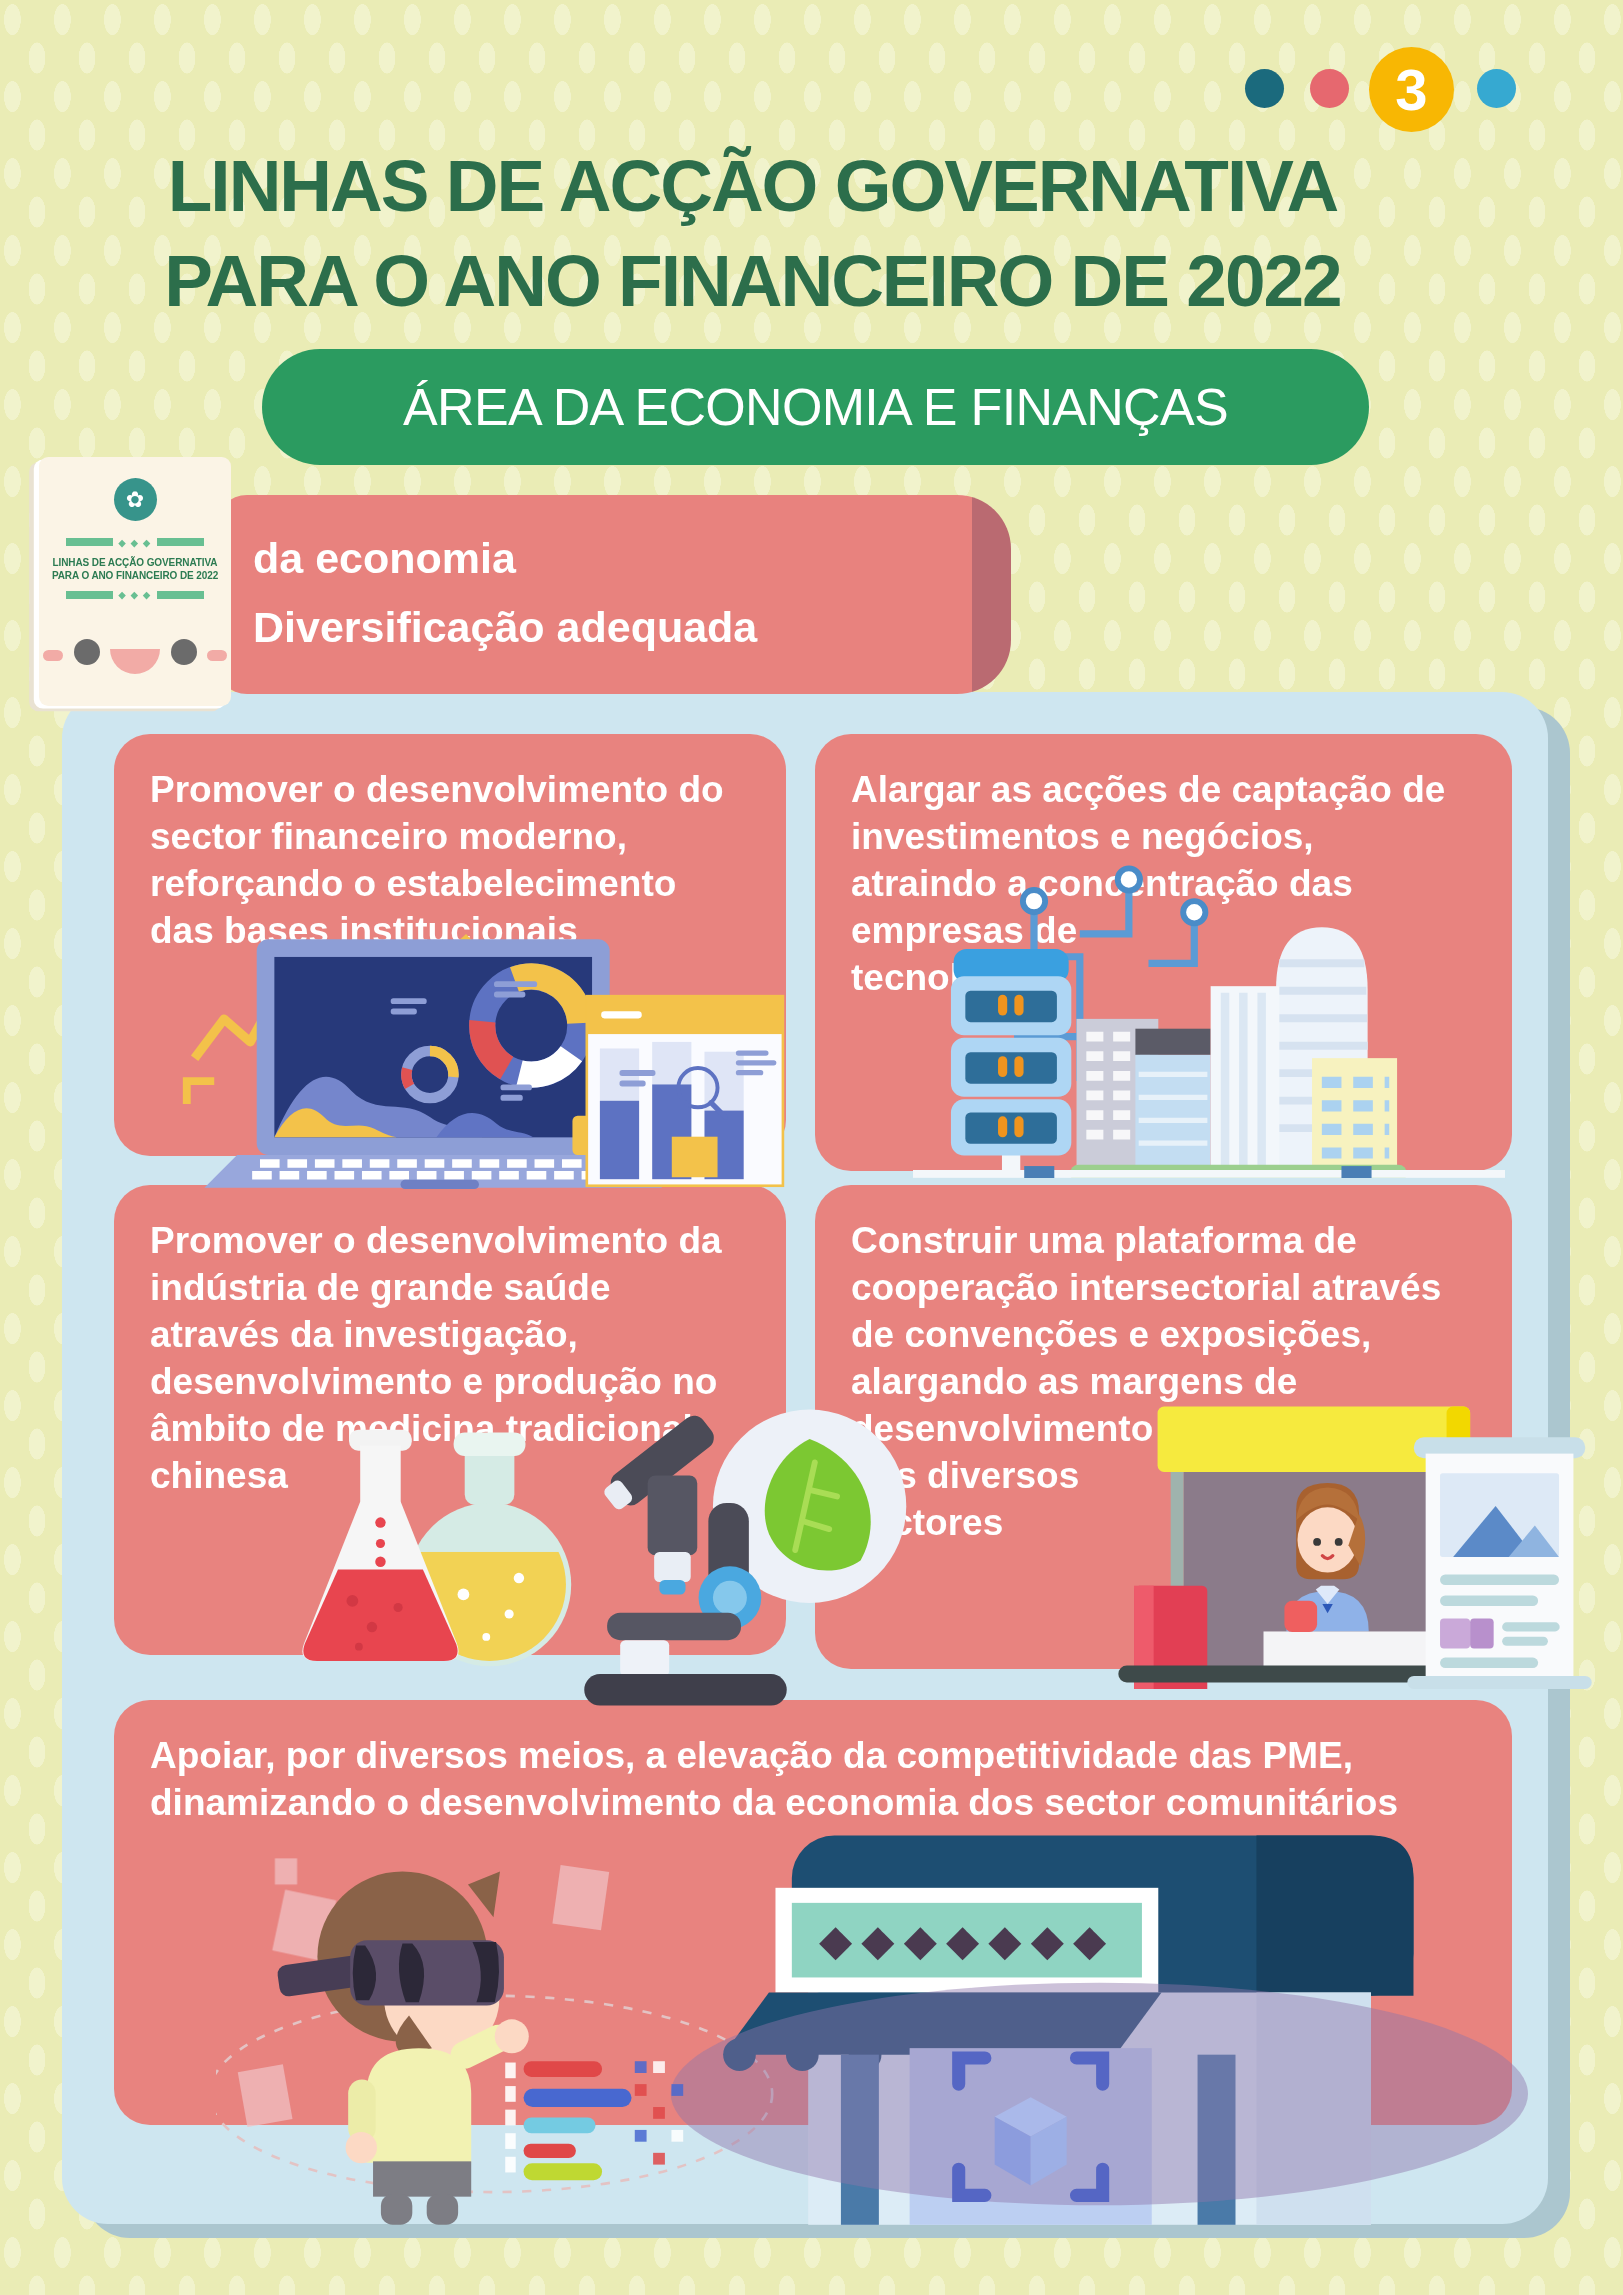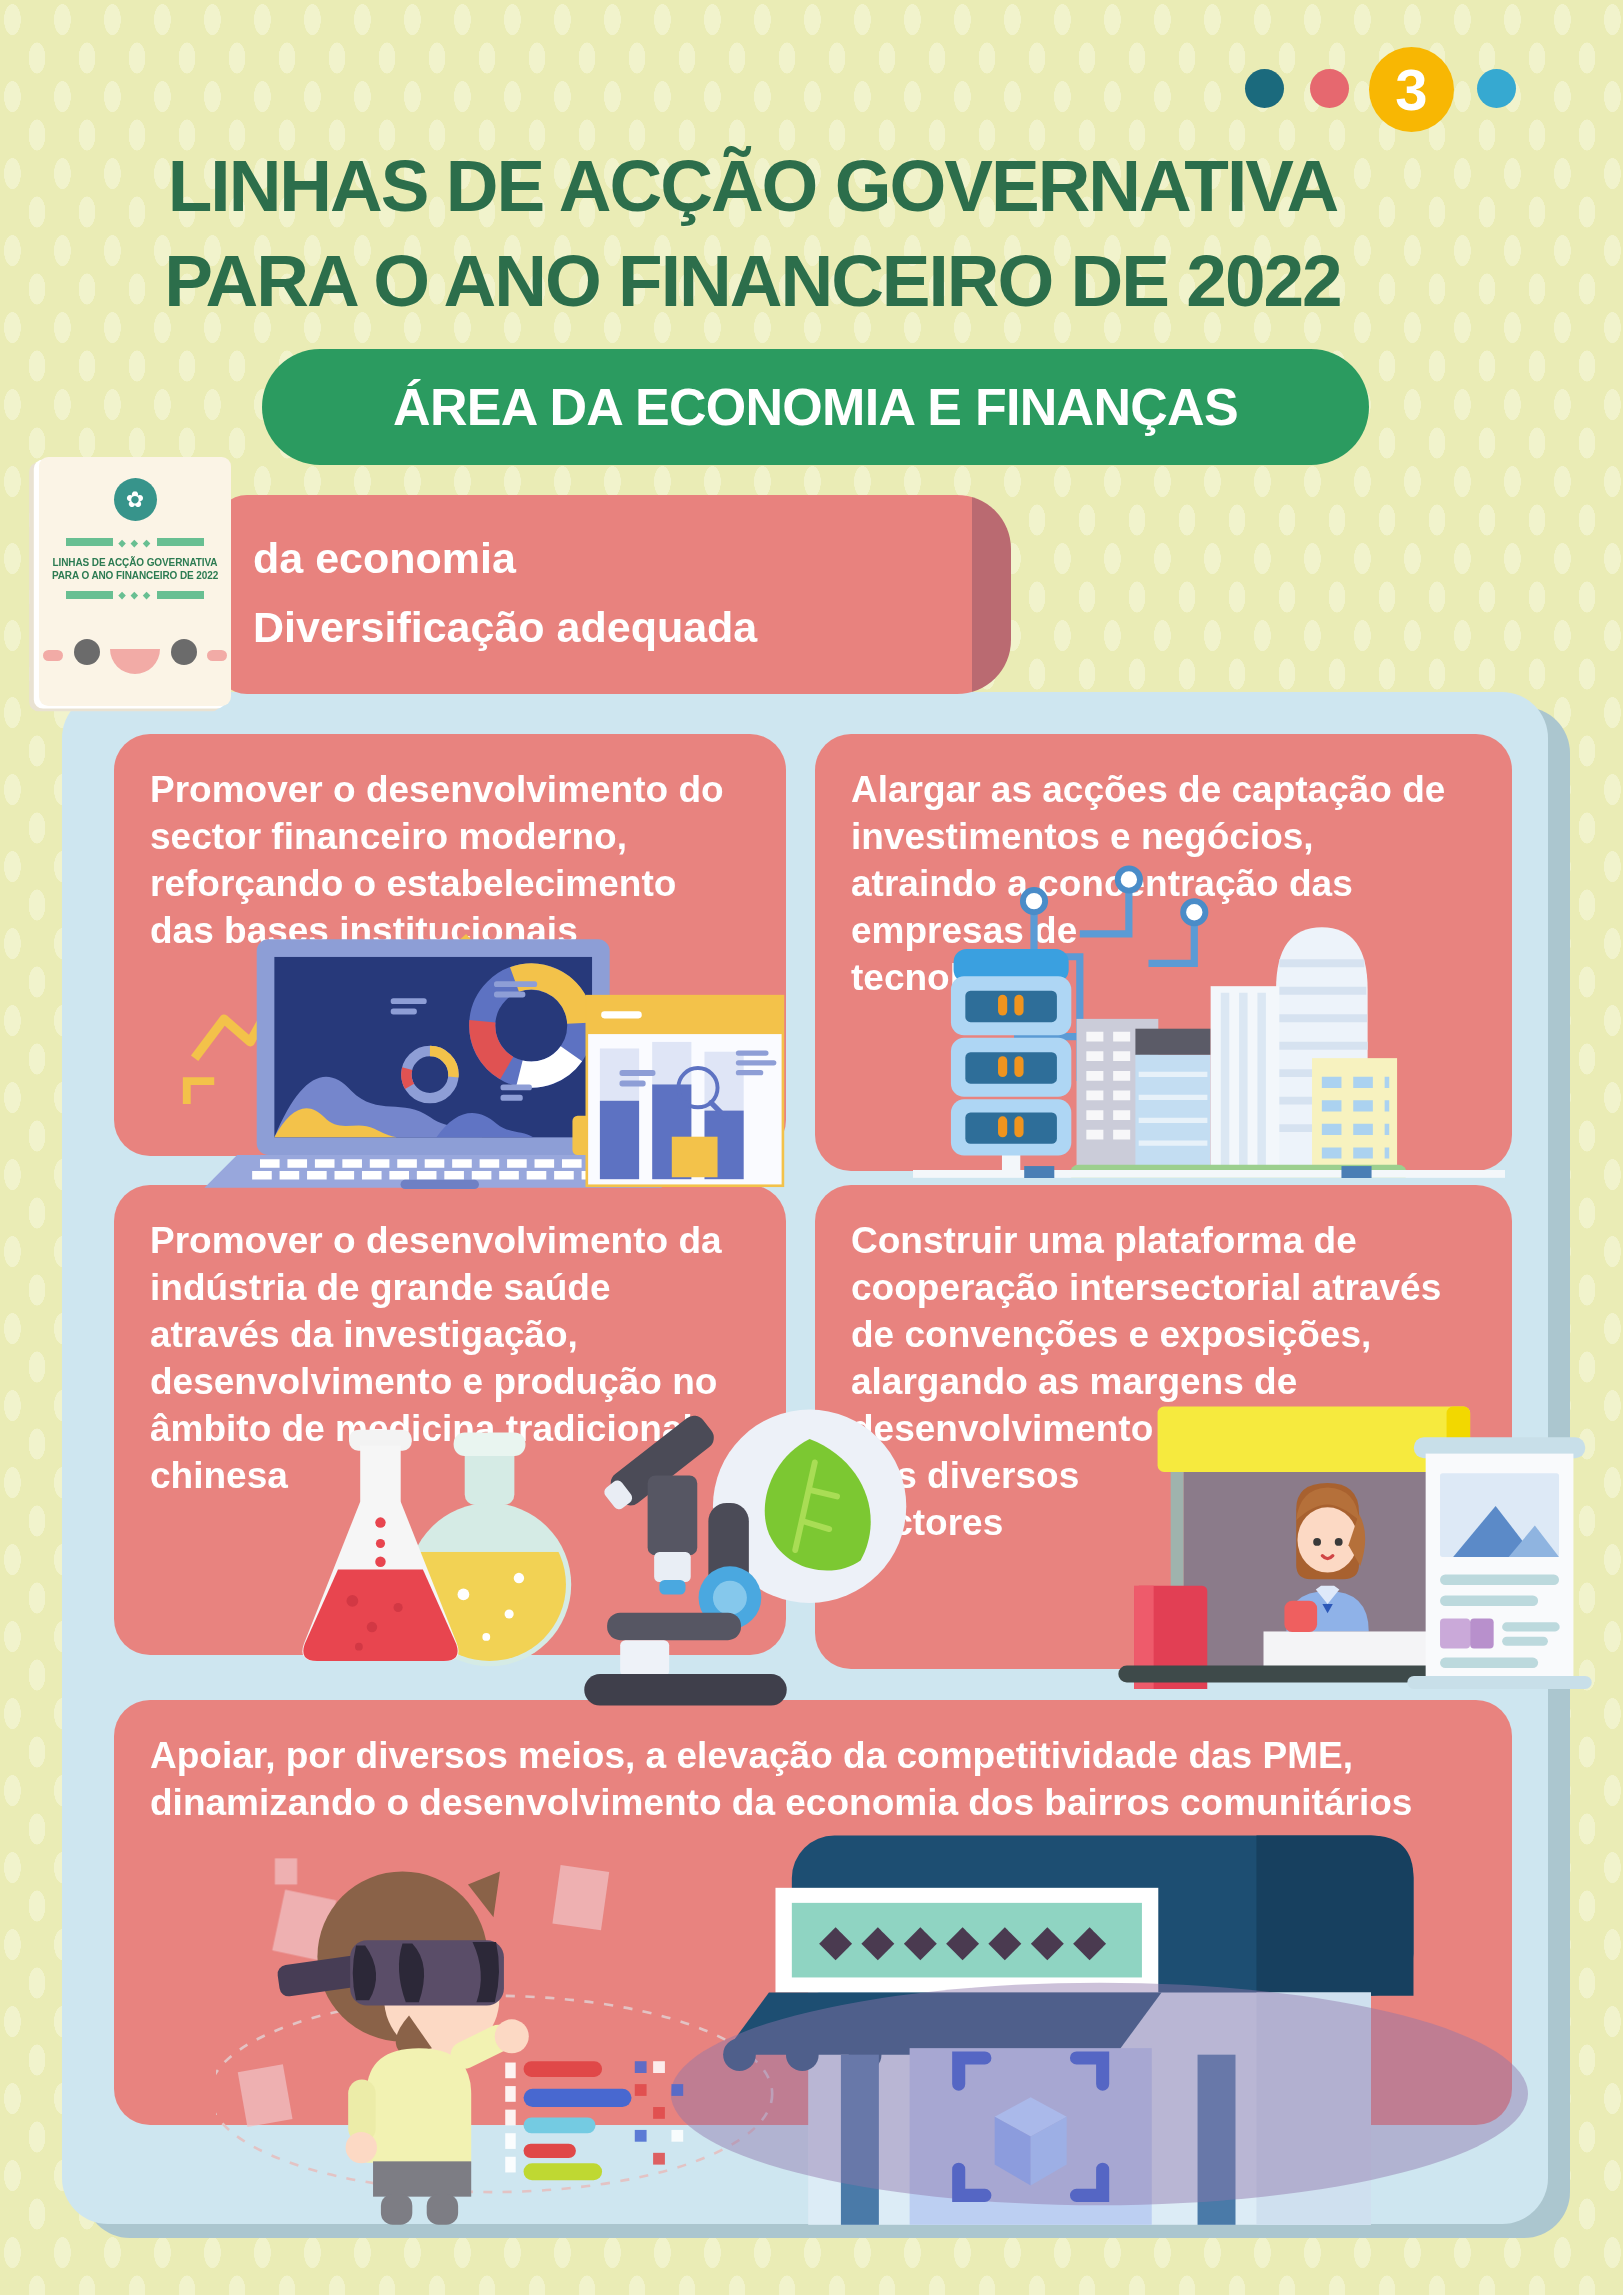--- a/index.html
+++ b/index.html
@@ -25,21 +25,21 @@
   }
   
   .title{
     left:85px; top:139px; width:1335px; text-align:center;
     color:#2c6e4b; font-weight:bold; font-size:73px; line-height:1.30;
     letter-spacing:-2px;
   }
   .area-pill{
     left:262px; top:349px; width:1107px; height:116px; border-radius:60px;
     background:#2b9b60; display:flex; align-items:center; justify-content:center;
-    color:#fff; font-weight:bold; font-size:52px; letter-spacing:-0.7px;
+    color:#fff; font-weight:normal; font-size:52px; letter-spacing:-0.7px;
   }
   
   .booklet{
     left:39px; top:457px; width:192px; height:249px; background:#fbf4e6;
     border-radius:9.2px; z-index:6; box-shadow:-5.2px 2.6px 0 #ffffff, -9.8px 5.2px 0 #e9e2d2;
     display:flex; flex-direction:column; align-items:center;
   }
   .booklet-emblem{
     margin-top:21px; width:43px; height:43px; border-radius:50%;
     background:#37948b; color:#fff; font-size:22px; line-height:43px; text-align:center;
@@ -154,21 +154,21 @@
     <span>Promover o desenvolvimento da indústria de grande saúde através da investigação, desenvolvimento e produção no âmbito de medicina tradicional chinesa</span>
   </div>
 
   <div class="card card4">
     <div class="sp sp-a4"></div>
     <div class="sp sp-b4"></div>
     <span>Construir uma plataforma de cooperação intersectorial através de convenções e exposições, alargando as margens de desenvolvimento dos diversos sectores</span>
   </div>
 
   <div class="card card5">
-    <span>Apoiar, por diversos meios, a elevação da competitividade das PME, dinamizando o desenvolvimento da economia dos bairros comunitários</span>
+    <span>Apoiar, por diversos meios, a elevação da competitividade das PME, dinamizando o desenvolvimento da economia dos sector comunitários</span>
   </div>
 
   <svg class="illus" style="left:175px; top:921px;" width="621" height="268" viewBox="0 0 950 410">
     <polyline points="30,210 75,150 115,185 160,105 200,140 245,70 300,105 345,45 395,75 450,25" fill="none" stroke="#f3c24a" stroke-width="14" stroke-linejoin="round"></polyline>
     <polyline points="18,280 18,245 60,245" fill="none" stroke="#f3c24a" stroke-width="12"></polyline>
     <g>
       <rect x="125" y="28" width="540" height="330" rx="18" fill="#8d9ed6"></rect>
       <rect x="152" y="55" width="486" height="276" fill="#27397a"></rect>
       <path d="M152,331 C190,240 230,215 270,260 C310,300 350,270 390,300 C420,322 450,310 470,331 Z" fill="#7586cc"></path>
       <path d="M400,331 C430,288 462,284 492,310 C512,326 532,320 548,331 Z" fill="#6074c4"></path>

